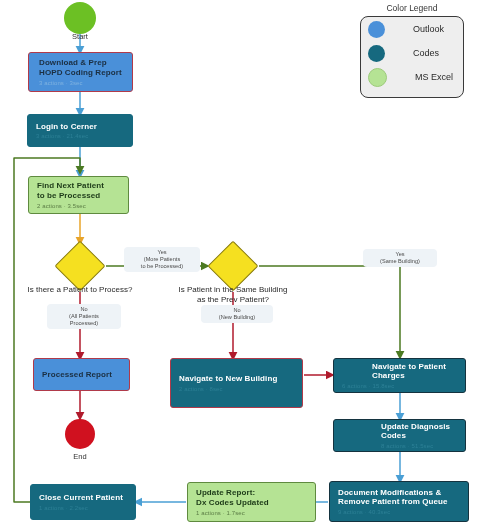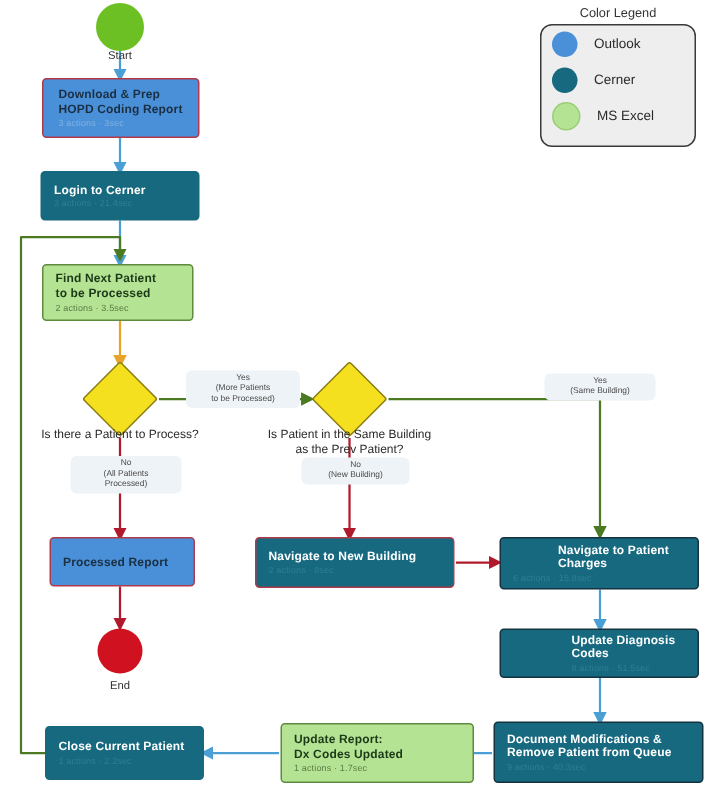--- a/index.html
+++ b/index.html
@@ -142,21 +142,21 @@
   }
   .swatch {
     width: 17px;
     height: 17px;
     border-radius: 50%;
     flex: 0 0 auto;
   }
   .legend-label {
     font-size: 9px;
     color: #2a2a2a;
-    margin-left: 11px;
+    margin-left: 28px;
     white-space: nowrap;
   }
 </style>
 </head>
 <body>
 
 <div id="canvas">
 
   <svg class="edges" viewBox="0 0 480 531">
     <defs>
@@ -206,21 +206,21 @@
   </svg>
 
   <div class="legend-title" style="left:364px; top:3px; width:96px;">Color Legend</div>
   <div class="legend" style="left:360px; top:16px; width:104px; height:82px;">
     <div class="legend-row">
       <div class="swatch" style="background:#4a90d9;"></div>
       <div class="legend-label">Outlook</div>
     </div>
     <div class="legend-row">
       <div class="swatch" style="background:#16697f;"></div>
-      <div class="legend-label">Cerner</div>
+      <div class="legend-label">Codes</div>
     </div>
     <div class="legend-row">
       <div class="swatch" style="background:#b5e394; border:1px solid #9ccb7a;"></div>
       <div class="legend-label">MS Excel</div>
     </div>
   </div>
 
   <div class="node term-circle start-circle" style="left:64px; top:2px; width:32px; height:32px;"></div>
   <div class="term-label" style="left:50px; top:32px; width:60px;">Start</div>
 
@@ -241,21 +241,21 @@
   <div class="node proc excel" style="left:28px; top:176px; width:101px; height:38px;">
     <div class="title" style="white-space:pre-line;">Find Next Patient
 to be Processed</div>
     <div class="meta">2 actions  ·  3.5sec</div>
   </div>
 
   <div class="node proc outlook" style="left:33px; top:358px; width:97px; height:33px;">
     <div class="title" style="white-space:pre-line;">Processed Report</div>
   </div>
 
-  <div class="node proc cerner redborder" style="left:170px; top:358px; width:133px; height:34px;">
+  <div class="node proc cerner redborder" style="left:170px; top:358px; width:133px; height:50px;">
     <div class="title" style="white-space:pre-line;">Navigate to New Building</div>
     <div class="meta">2 actions  ·  8sec</div>
   </div>
 
   <div class="node proc cerner darkborder" style="left:333px; top:358px; width:133px; height:35px;">
     <div class="title" style="white-space:pre-line;padding-left:30px;">Navigate to Patient Charges</div>
     <div class="meta">6 actions  ·  15.8sec</div>
   </div>
 
   <div class="node proc cerner darkborder" style="left:333px; top:419px; width:133px; height:33px;padding-left:47px;">

